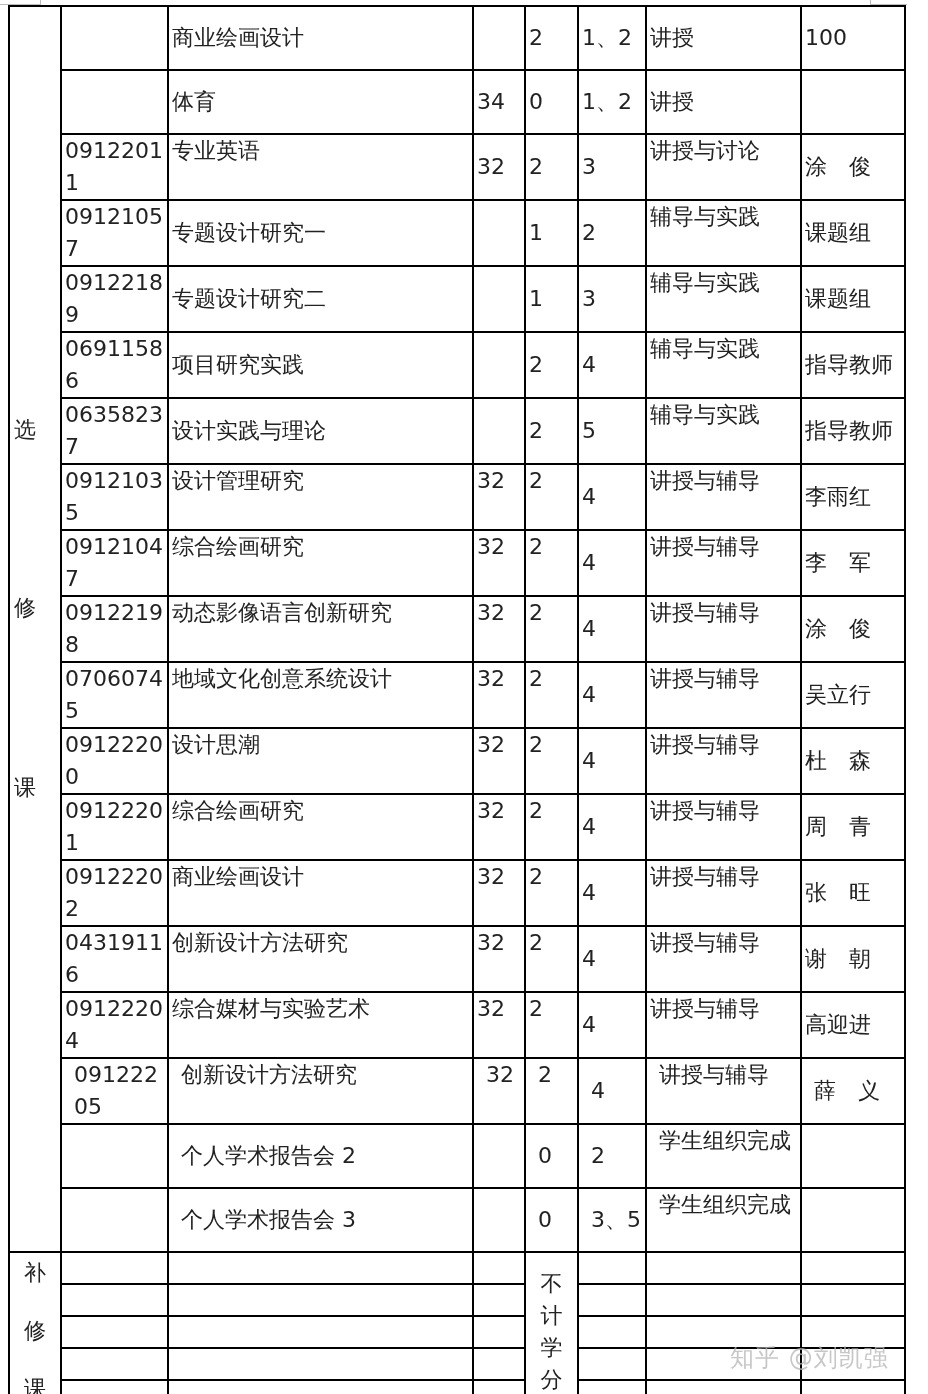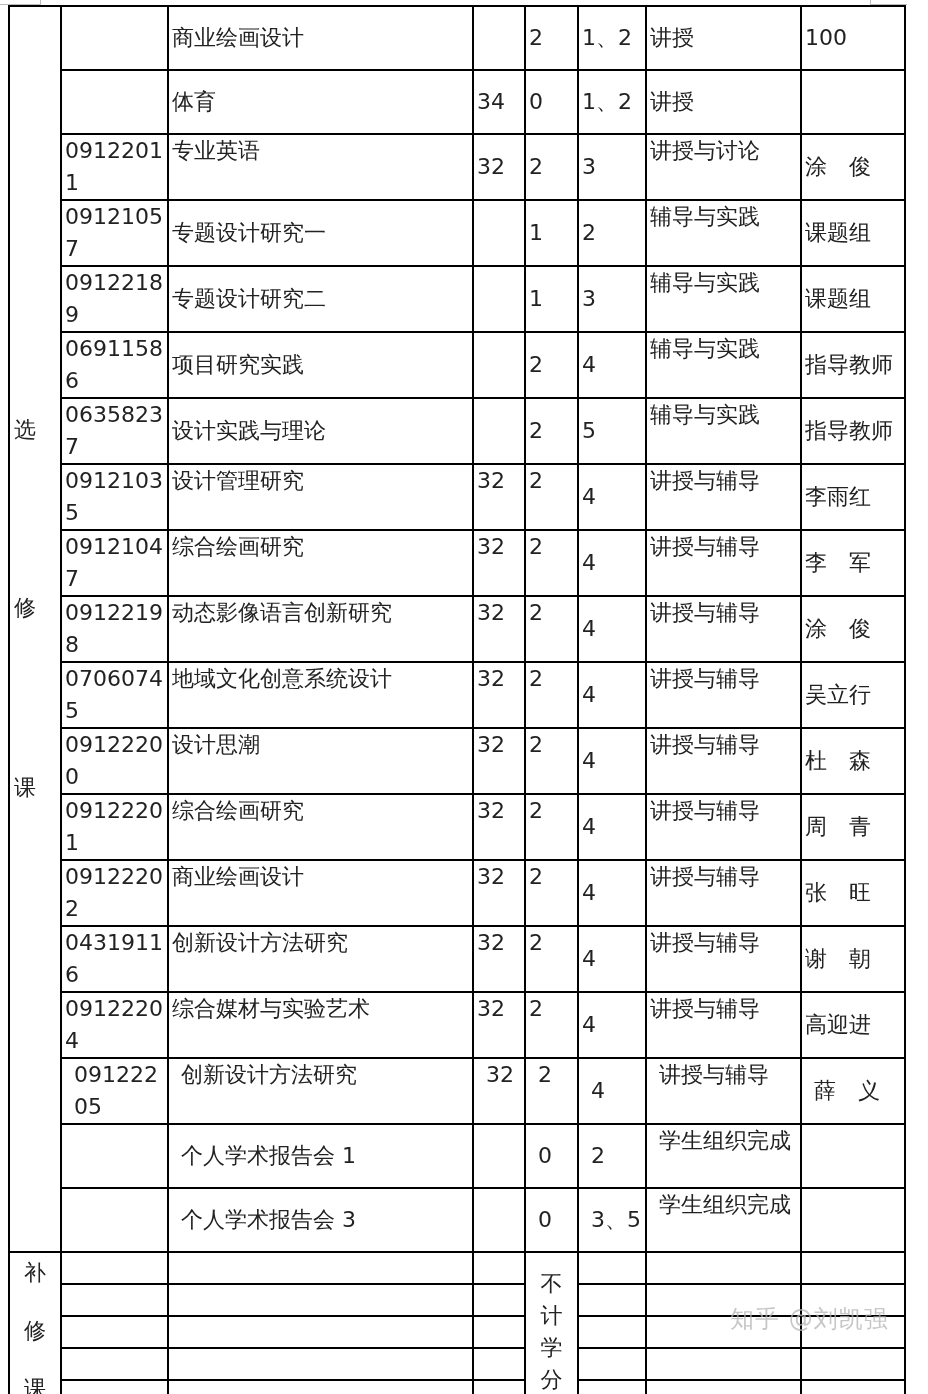--- a/index.html
+++ b/index.html
@@ -21,21 +21,21 @@
   .course-table tr.main-row td { height: 64px; }
   .course-table tr.sub-row td { height: 32px; }
   .cat { text-align: center; vertical-align: top; font-size: 22px; }
   .cat-elective { position: relative; }
   .cat-elective span { position: absolute; left: 4px; font-size: 22px; }
   .cat-remedial span { display: block; text-align: center; }
   .v-mid { vertical-align: middle !important; }
   .pad-top { padding-top: 16px !important; }
   .shift { padding-left: 12px !important; }
   .nocredit { text-align: center; vertical-align: middle !important; font-size: 22px; line-height: 32px; }
-  .watermark { position: absolute; left: 730px; top: 1303px; font-size: 24px; color: rgba(180,180,180,0.75);
+  .watermark { position: absolute; left: 730px; top: 1342px; font-size: 24px; color: rgba(180,180,180,0.75);
                font-family: "DejaVu Sans", sans-serif; letter-spacing: 1px; }
 </style>
 </head>
 <body>
 
 <div class="corner-mark cm-tl"></div>
 <div class="corner-mark cm-tr"></div>
 
 <table class="course-table">
   <colgroup>
@@ -202,21 +202,21 @@
         <td class="shift">09122205</td>
         <td class="shift">创新设计方法研究</td>
         <td class="shift">32</td>
         <td class="shift">2</td>
         <td class="pad-top shift">4</td>
         <td class="shift">讲授与辅导</td>
         <td class="pad-top shift">薛　义</td>
       </tr>
       <tr class="main-row">
         <td></td>
-        <td class="v-mid shift">个人学术报告会 1</td>
+        <td class="v-mid shift">个人学术报告会 2</td>
         <td></td>
         <td class="v-mid shift">0</td>
         <td class="v-mid shift">2</td>
         <td class="shift">学生组织完成</td>
         <td></td>
       </tr>
       <tr class="main-row">
         <td></td>
         <td class="v-mid shift">个人学术报告会 3</td>
         <td></td>

